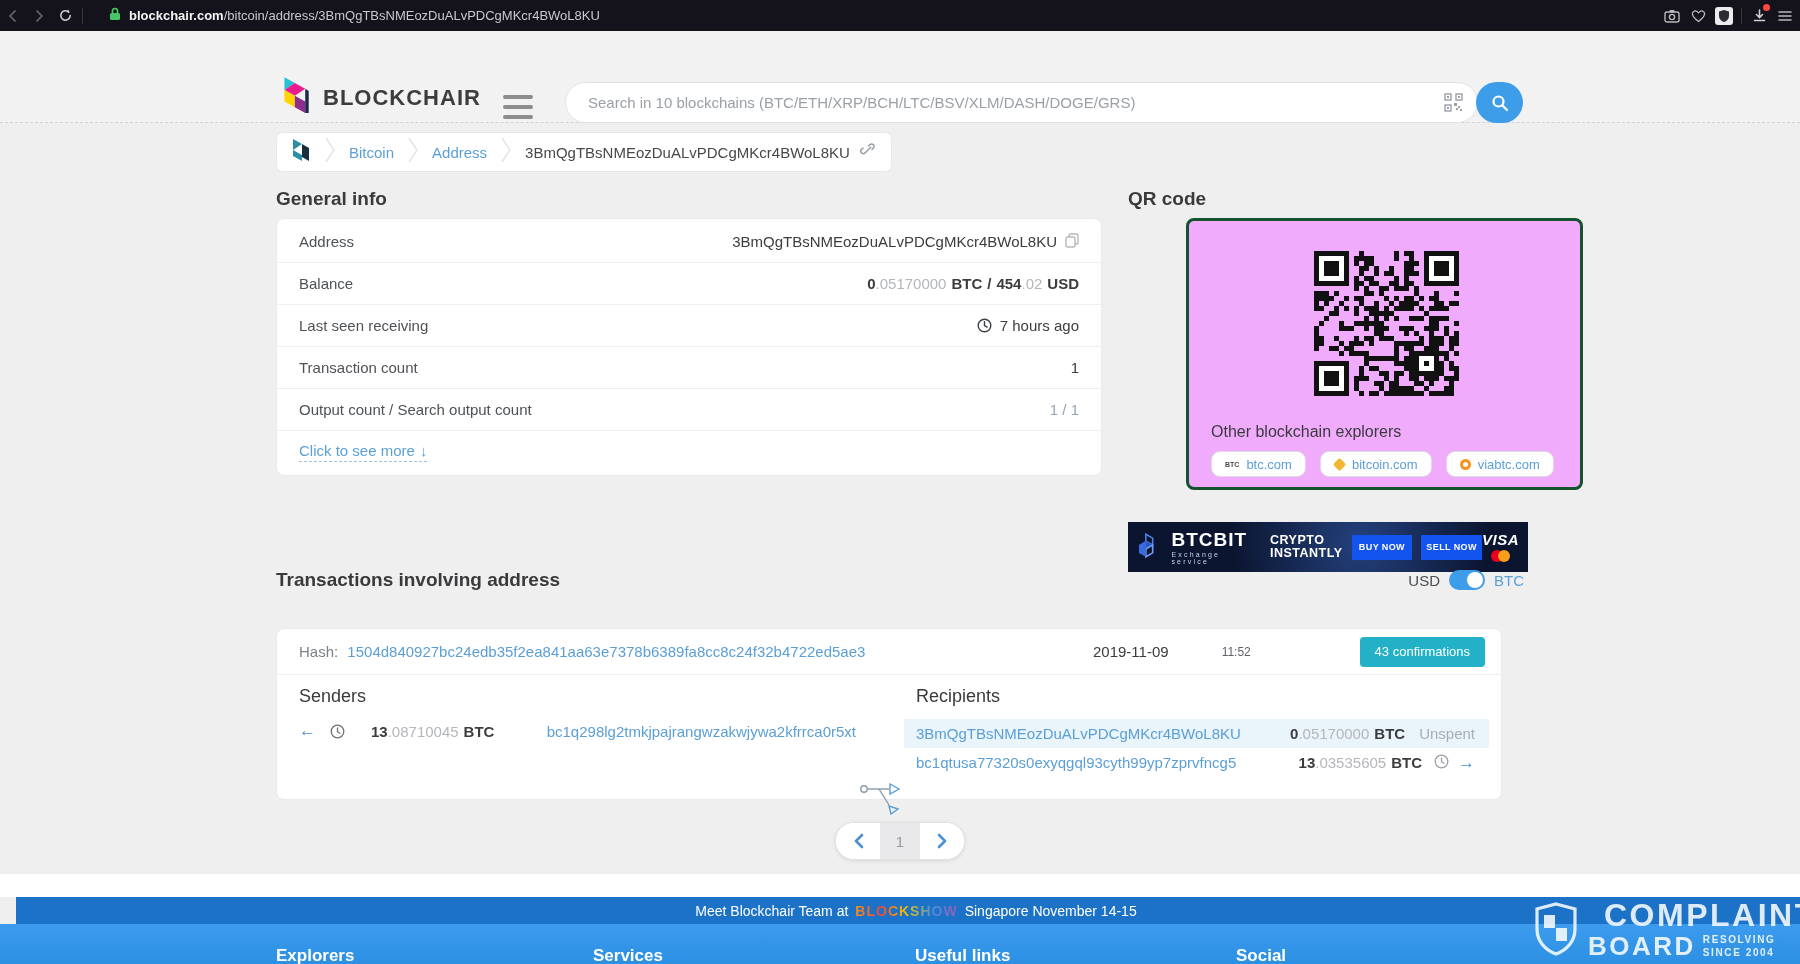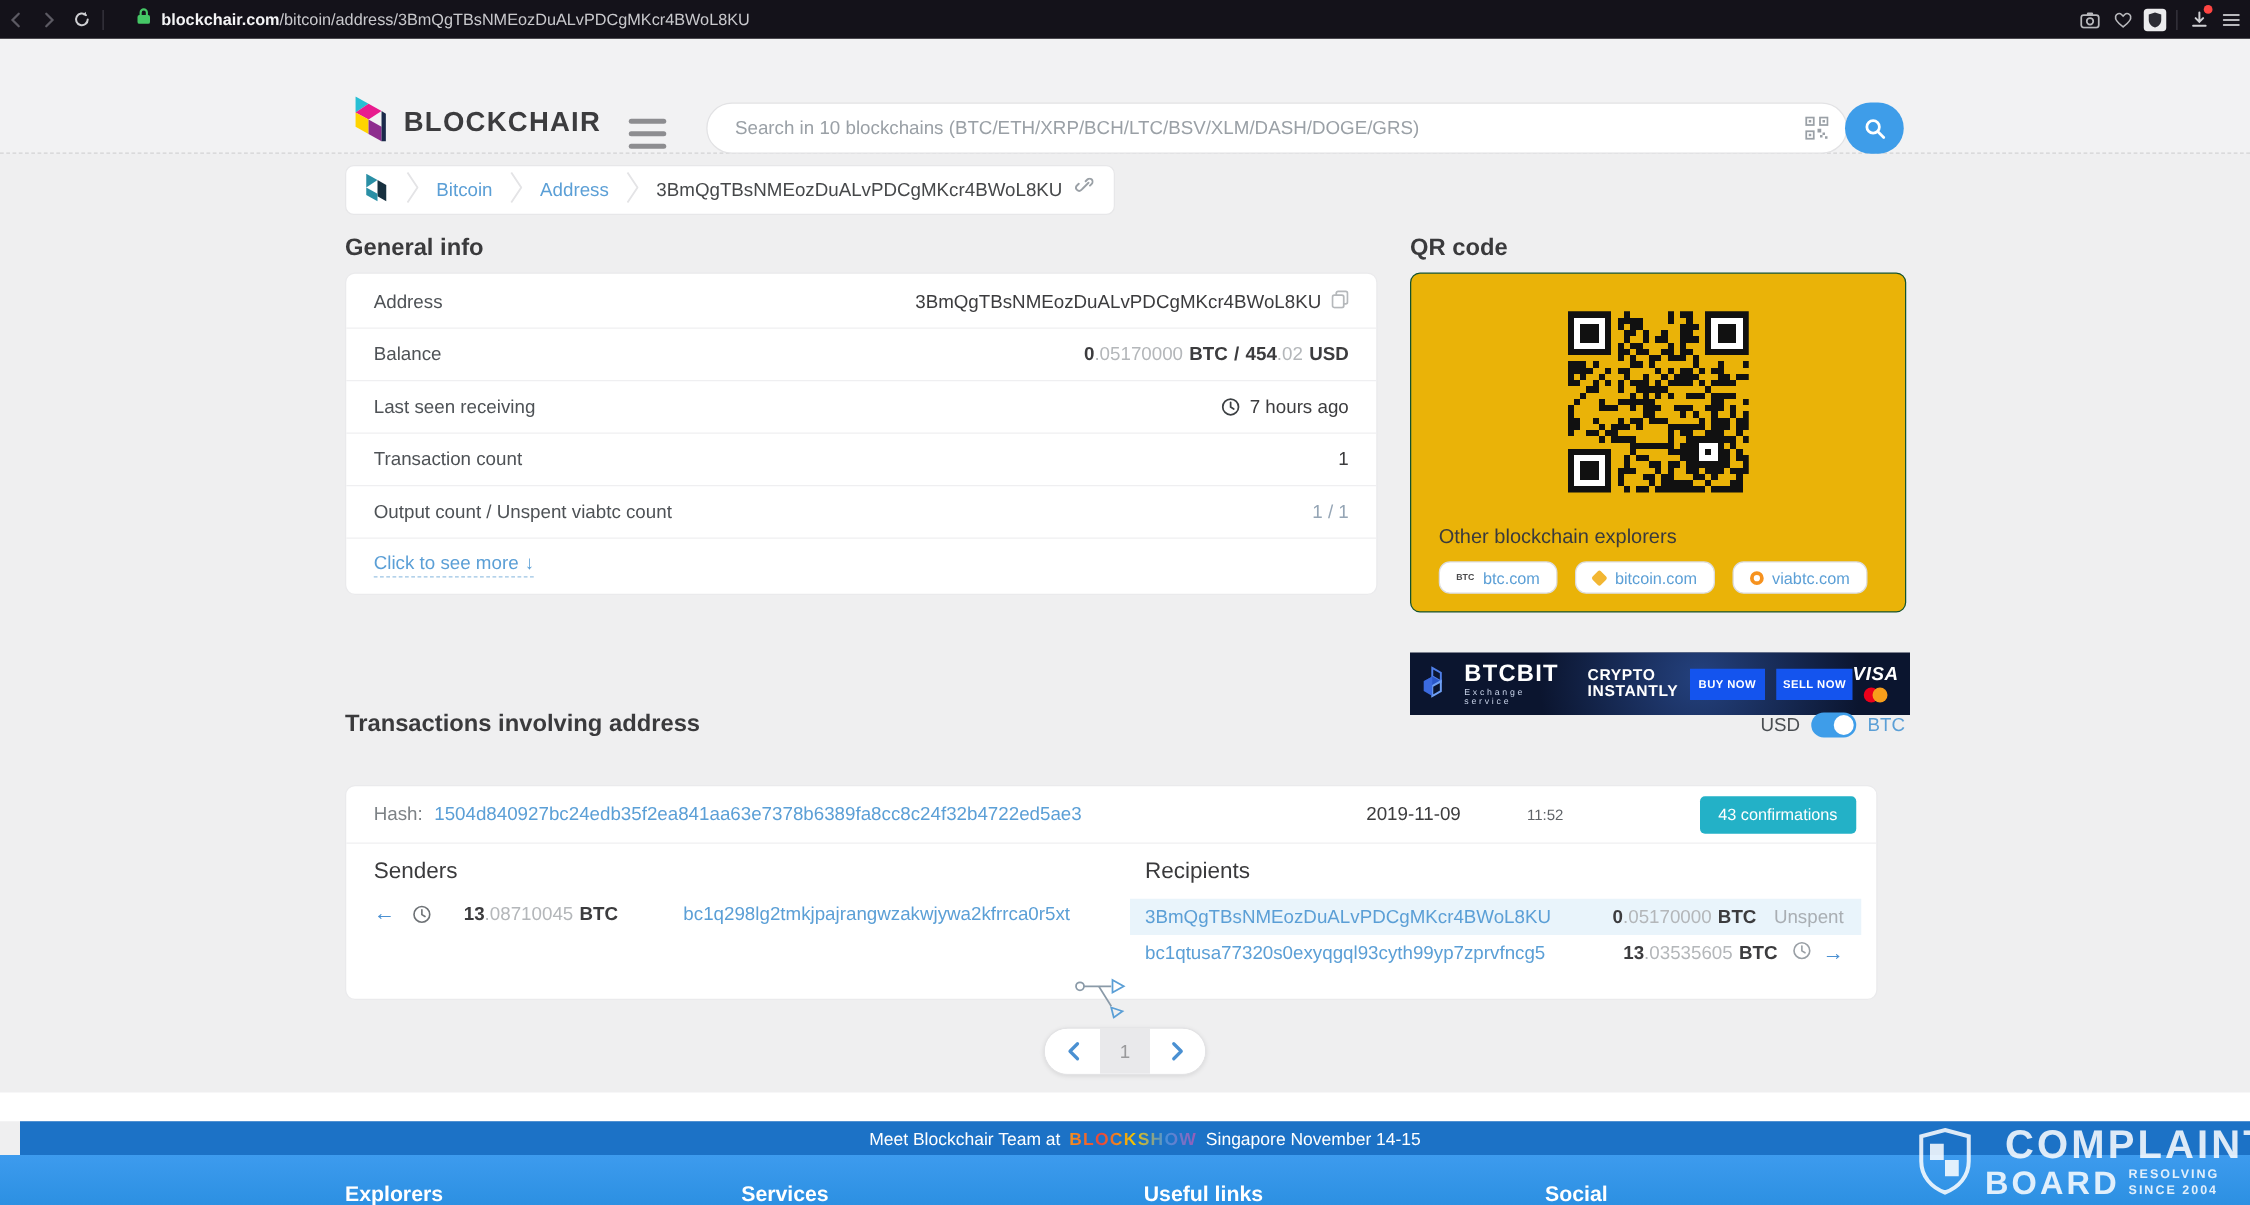--- a/index.html
+++ b/index.html
@@ -50,21 +50,21 @@
   .cur { color:#3c3c3e; font-weight:700; margin-left:5px; }
   .sep { color:#3c3c3e; font-weight:700; margin:0 5px; }
   .muted-val { color:#95a5b5; }
   .copy-ico { margin-left:8px; }
   .clock-ico { margin-right:8px; display:inline-flex; }
   .see-more { font-size:15px; color:#5b9fd6; text-decoration:none; border-bottom:1px dashed #9cc4e4; padding-bottom:2px; display:inline-flex; align-items:center; gap:5px; }
   .dn-arrow { color:#5b9fd6; font-weight:700; }
 
   
   .qr-title { position:absolute; left:1128px; top:188px; }
-  .qr-card { position:absolute; left:1128px; top:218px; width:397px; height:272px; background:#eab308; border:1px solid #14532d; border-radius:8px; }
+  .qr-card { position:absolute; left:1186px; top:218px; width:397px; height:272px; background:#f0abfc; border:3px solid #14532d; border-radius:8px; }
   .qr-box { position:absolute; left:125px; top:30px; width:145px; height:145px; }
   .oexp-label { position:absolute; left:22px; top:202px; font-size:16px; color:#3a3a3c; }
   .oexp-row { position:absolute; left:22px; top:230px; display:flex; gap:14px; }
   .exp-btn { display:inline-flex; align-items:center; gap:7px; height:26px; padding:0 13px; border:1px solid #dcdcde; border-radius:9px; background:#fff; font-size:13px; color:#5b9fd6; text-decoration:none; }
   .btc-mini { font-size:7px; font-weight:800; color:#4a4a4c; letter-spacing:0; }
   .cube { width:11px; height:11px; background:#f2b632; transform:rotate(45deg) scale(.85); border-radius:2px; }
   .ring { width:11px; height:11px; border:3px solid #f6921e; border-radius:50%; }
 
   
   .ad { position:absolute; left:1128px; top:522px; width:400px; height:50px; background:#0b152f; background-image:radial-gradient(circle at 58% 40%, #24417e 0%, rgba(36,65,126,0) 55%); display:flex; align-items:center; padding:0 9px; overflow:hidden; }
@@ -305,21 +305,21 @@
           </svg>
       </span>
       <span>7 hours ago</span>
     </span>
   </div>
   <div class="gi-row">
     <span class="gi-label">Transaction count</span>
     <span class="gi-val">1</span>
   </div>
   <div class="gi-row">
-    <span class="gi-label">Output count / Unspent viabtc count</span>
+    <span class="gi-label">Output count / Search output count</span>
     <span class="gi-val muted-val">1 / 1</span>
   </div>
   <div class="gi-row">
     <a class="see-more" href="#">
         <span>Click to see more</span>
         <span class="dn-arrow">↓</span>
       </a>
   </div>
 </div>
 

